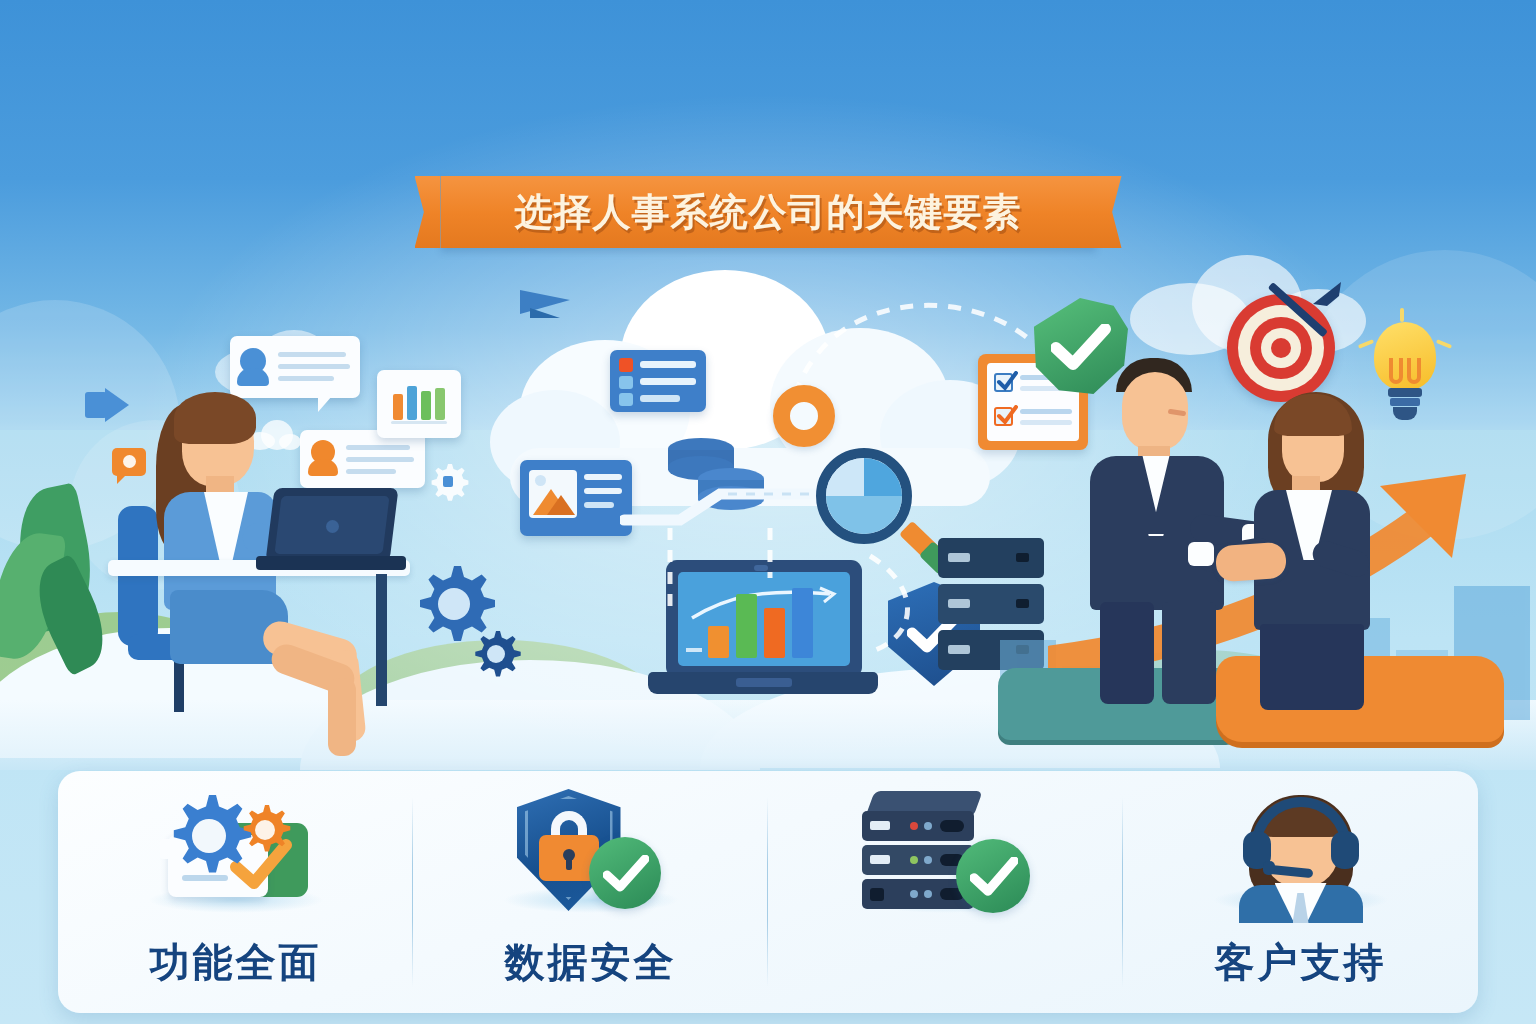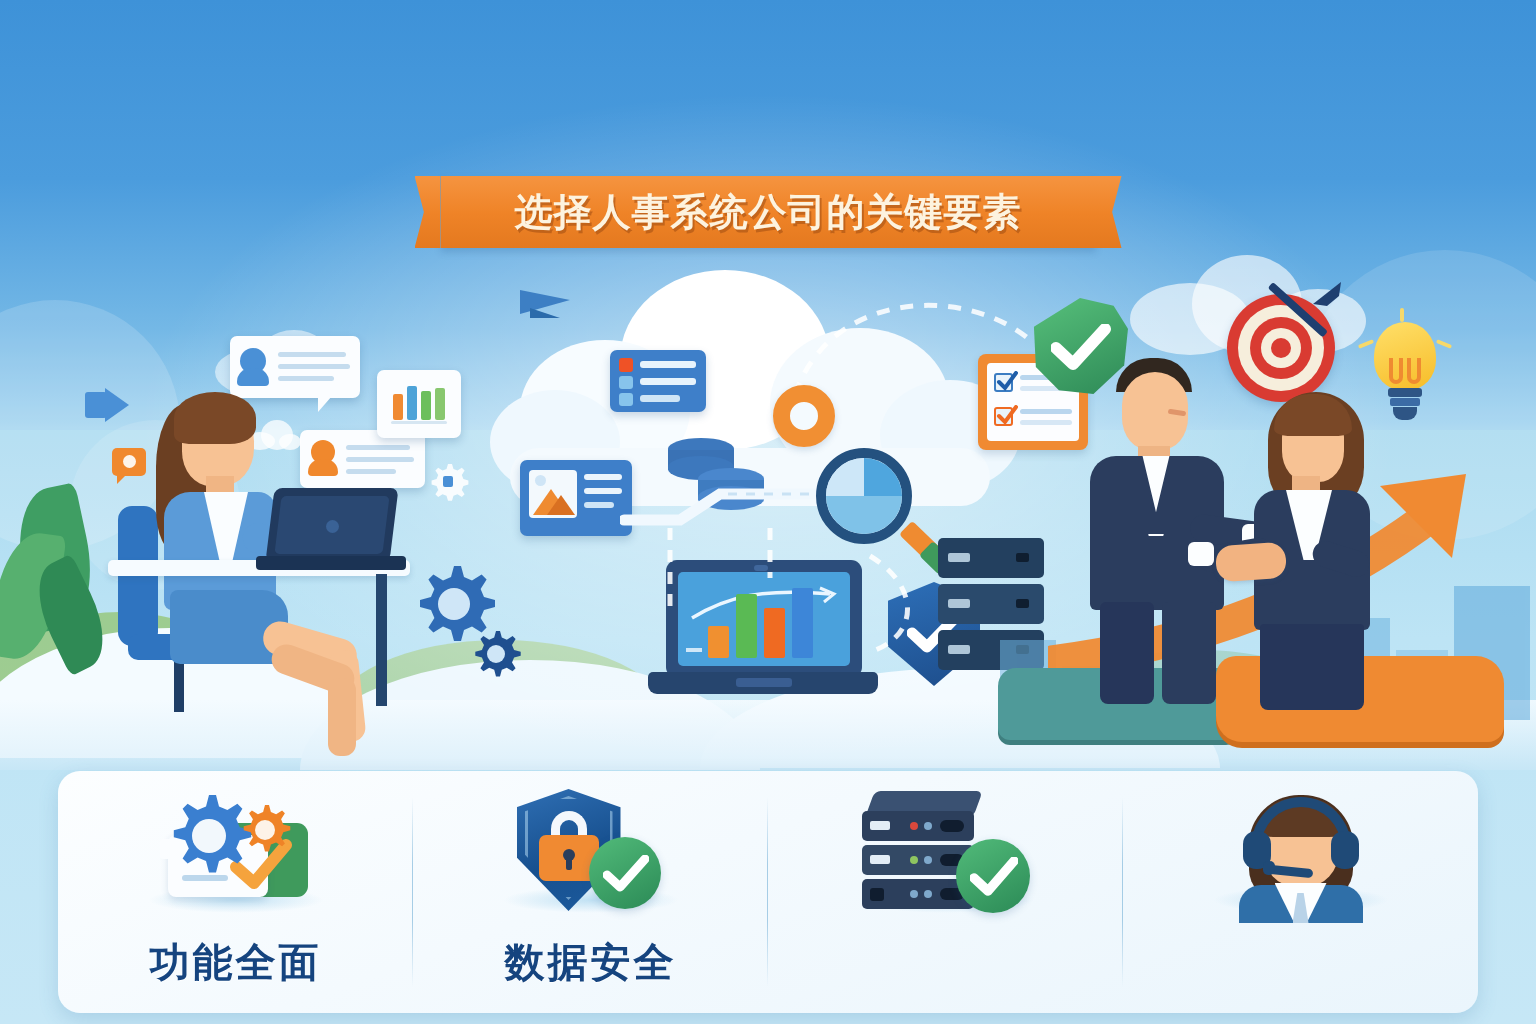--- a/index.html
+++ b/index.html
@@ -572,16 +572,17 @@
         <div style="position:absolute;left:130px;top:44px;width:28px;height:38px;background:#1f4a77;border-radius:13px;"></div>
 
         <div style="position:absolute;left:68px;top:80px;width:44px;height:9px;background:#1f4a77;border-radius:5px;transform:rotate(6deg);"></div>
         <div style="position:absolute;left:62px;top:74px;width:12px;height:14px;background:#1f4a77;border-radius:5px;"></div>
 
         <div style="position:absolute;left:38px;top:98px;width:124px;height:38px;background:#2f6fa8;border-radius:22px 22px 0 0;"></div>
 
         <div style="position:absolute;left:74px;top:96px;width:52px;height:40px;background:#fcfeff;clip-path:polygon(0 0,100% 0,62% 100%,38% 100%);"></div>
         <div style="position:absolute;left:92px;top:106px;width:16px;height:30px;background:#b9d3e8;clip-path:polygon(30% 0,70% 0,100% 100%,0 100%);"></div>
       </div>
+      <div class="cell-label">客户支持</div>
     </div>
   </div>
 
 </div>
 
 </body></html>

